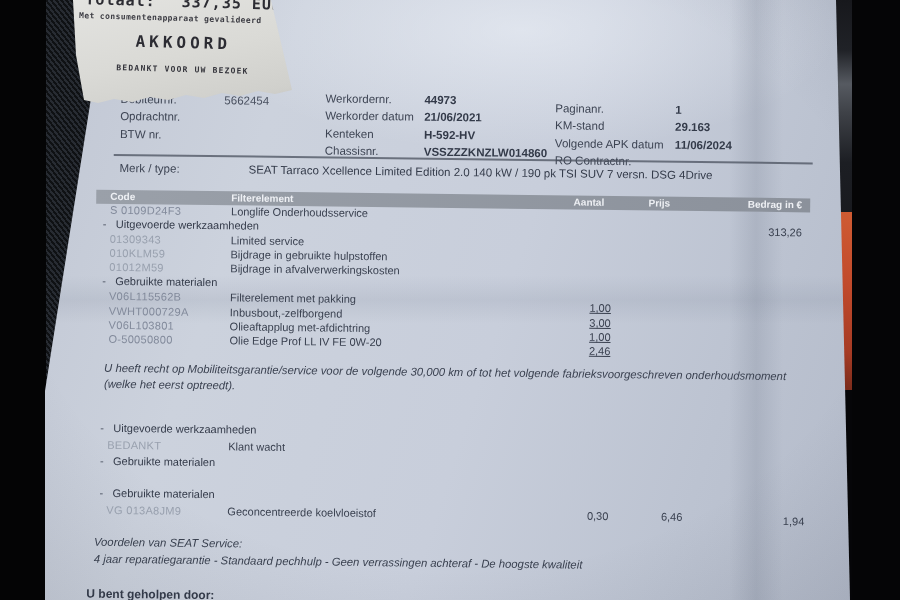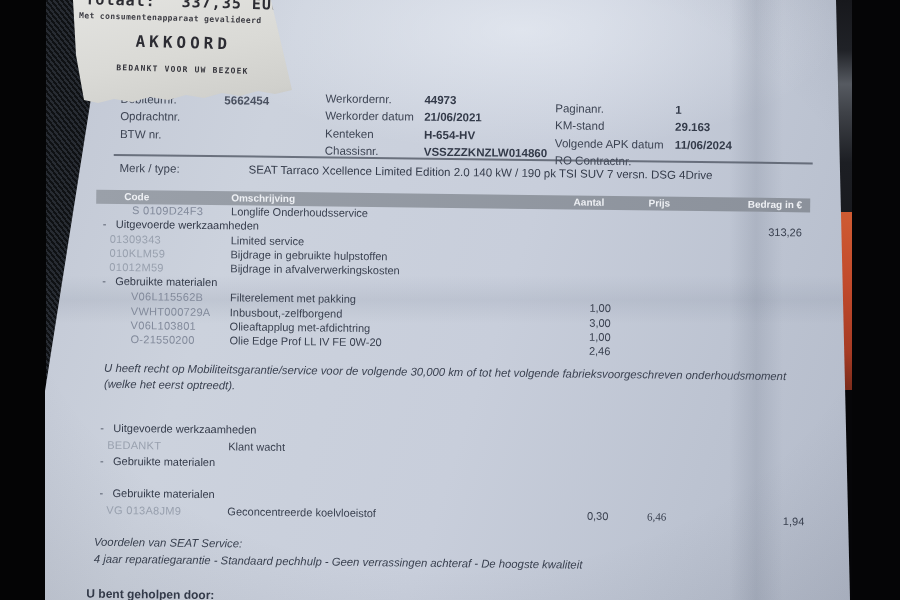--- a/index.html
+++ b/index.html
@@ -42,50 +42,50 @@
       radial-gradient(ellipse 700px 500px at 50% 45%,rgba(0,0,0,0) 60%,rgba(40,46,60,.14) 100%),
       linear-gradient(108deg,#bfc5d2 0%,#ccd2dd 28%,#c8cedb 55%,#bcc3d1 78%,#b2b9c8 100%);
   }
   .paper-inner{position:absolute;inset:0;transform:rotate(0.7deg);transform-origin:450px 300px;color:#3a4150;}
 
   
   .hcol{position:absolute;font-size:11.5px;line-height:17.3px;white-space:nowrap;}
   .hcol .lab{display:inline-block;color:#3d4453;}
   .hcol .val{font-weight:bold;color:#333a49;}
   .hcol-left{left:118px;top:95px;}  .hcol-left .lab{width:104px;}
-  .hcol-left .val{font-weight:bold;color:#4a5160;}
+  .hcol-left .val{font-weight:normal;color:#4a5160;}
   .hcol-mid{left:323px;top:92px;}   .hcol-mid .lab{width:99px;}
   .hcol-right{left:553px;top:99px;} .hcol-right .lab{width:120px;}
 
   .rule1{position:absolute;left:112px;top:158px;width:699px;height:1.6px;background:#49505e;opacity:.75;}
 
   .merk{position:absolute;left:118px;top:166px;font-size:11.5px;white-space:nowrap;}
   .merk .lab{display:inline-block;width:129px;color:#3d4453;}
   .merk .val{color:#343b4a;}
 
   
   .thead{
     position:absolute;left:95px;top:194px;width:714px;height:13.5px;
     background:linear-gradient(90deg,#9aa0a9,#8b919b);
   }
   .thead span{position:absolute;top:1px;font-size:10px;font-weight:bold;color:#eef0f4;white-space:nowrap;}
-  .th-code{left:28px;text-align:right;}  .th-desc{left:135px;}
+  .th-code{left:14px;text-align:right;}  .th-desc{left:135px;}
   .th-aantal{right:206px;} .th-prijs{right:140px;} .th-bedrag{right:8px;}
 
   .trow{position:absolute;left:95px;width:714px;height:14px;font-size:11px;white-space:nowrap;}
   .trow span{position:absolute;top:0;}
-  .c-code{left:14px;color:#828a9b;letter-spacing:.3px;margin-left:22px;}
+  .c-code{left:14px;color:#828a9b;letter-spacing:.3px;}
   .c-code-light{left:14px;color:#98a0ae;letter-spacing:.3px;}
   .c-desc{left:135px;color:#3a4150;}
   .c-dash{left:7px;color:#3a4150;}
   .c-sect{left:20px;color:#333a49;}
   .c-qty{right:198px;color:#3a4150;}
-  .c-price{right:140px;color:#3a4150;font-family:Liberation Serif, serif;}
+  .c-price{right:124px;color:#3a4150;}
   .c-amt{right:8px;color:#3a4150;}
-  .drop{top:6px !important;}
+  .drop{top:6px !important;text-decoration:underline;}
 
   .note{
     position:absolute;left:105px;top:364px;width:715px;
     font-size:11.3px;font-style:italic;color:#3a4150;line-height:16px;
   }
 
   .f-italic{position:absolute;left:97px;font-size:11.3px;font-style:italic;color:#39404f;white-space:nowrap;}
   .f-helped{position:absolute;left:90px;top:591px;font-size:12px;font-weight:bold;color:#333a49;white-space:nowrap;}
 
   
@@ -120,40 +120,40 @@
 
       <div class="hcol hcol-left">
         <div><span class="lab">Debiteurnr.</span><span class="val">5662454</span></div>
         <div><span class="lab">Opdrachtnr.</span><span class="val"></span></div>
         <div><span class="lab">BTW nr.</span><span class="val"></span></div>
       </div>
 
       <div class="hcol hcol-mid">
         <div><span class="lab">Werkordernr.</span><span class="val">44973</span></div>
         <div><span class="lab">Werkorder datum</span><span class="val">21/06/2021</span></div>
-        <div><span class="lab">Kenteken</span><span class="val">H-654-HV</span></div>
+        <div><span class="lab">Kenteken</span><span class="val">H-592-HV</span></div>
         <div><span class="lab">Chassisnr.</span><span class="val">VSSZZZKNZLW014860</span></div>
       </div>
 
       <div class="hcol hcol-right">
         <div><span class="lab">Paginanr.</span><span class="val">1</span></div>
         <div><span class="lab">KM-stand</span><span class="val">29.163</span></div>
         <div><span class="lab">Volgende APK datum</span><span class="val">11/06/2024</span></div>
         <div><span class="lab">RO Contractnr.</span><span class="val"></span></div>
       </div>
 
       <div class="rule1"></div>
 
       <div class="merk">
         <span class="lab">Merk / type:</span><span class="val">SEAT Tarraco Xcellence Limited Edition 2.0 140 kW / 190 pk TSI SUV 7 versn. DSG 4Drive</span>
       </div>
 
       <div class="thead">
         <span class="th-code">Code</span>
-        <span class="th-desc">Omschrijving</span>
+        <span class="th-desc">Filterelement</span>
         <span class="th-aantal">Aantal</span>
         <span class="th-prijs">Prijs</span>
         <span class="th-bedrag">Bedrag in €</span>
       </div>
 
       <div class="trow" style="top:208px">
         <span class="c-code">S 0109D24F3</span>
         <span class="c-desc">Longlife Onderhoudsservice</span>
       </div>
       <div class="trow" style="top:222px">
@@ -186,21 +186,21 @@
         <span class="c-code">VWHT000729A</span>
         <span class="c-desc">Inbusbout,-zelfborgend</span>
         <span class="c-qty drop">3,00</span>
       </div>
       <div class="trow" style="top:323px">
         <span class="c-code">V06L103801</span>
         <span class="c-desc">Olieaftapplug met-afdichtring</span>
         <span class="c-qty drop">1,00</span>
       </div>
       <div class="trow" style="top:337px">
-        <span class="c-code">O-21550200</span>
+        <span class="c-code">O-50050800</span>
         <span class="c-desc">Olie Edge Prof LL IV FE 0W-20</span>
         <span class="c-qty drop">2,46</span>
       </div>
 
       <div class="note">U heeft recht op Mobiliteitsgarantie/service voor de volgende 30,000 km of tot het volgende fabrieksvoorgeschreven onderhoudsmoment (welke het eerst optreedt).</div>
 
       <div class="trow" style="top:426px">
         <span class="c-dash">-</span>
         <span class="c-sect">Uitgevoerde werkzaamheden</span>
       </div>

